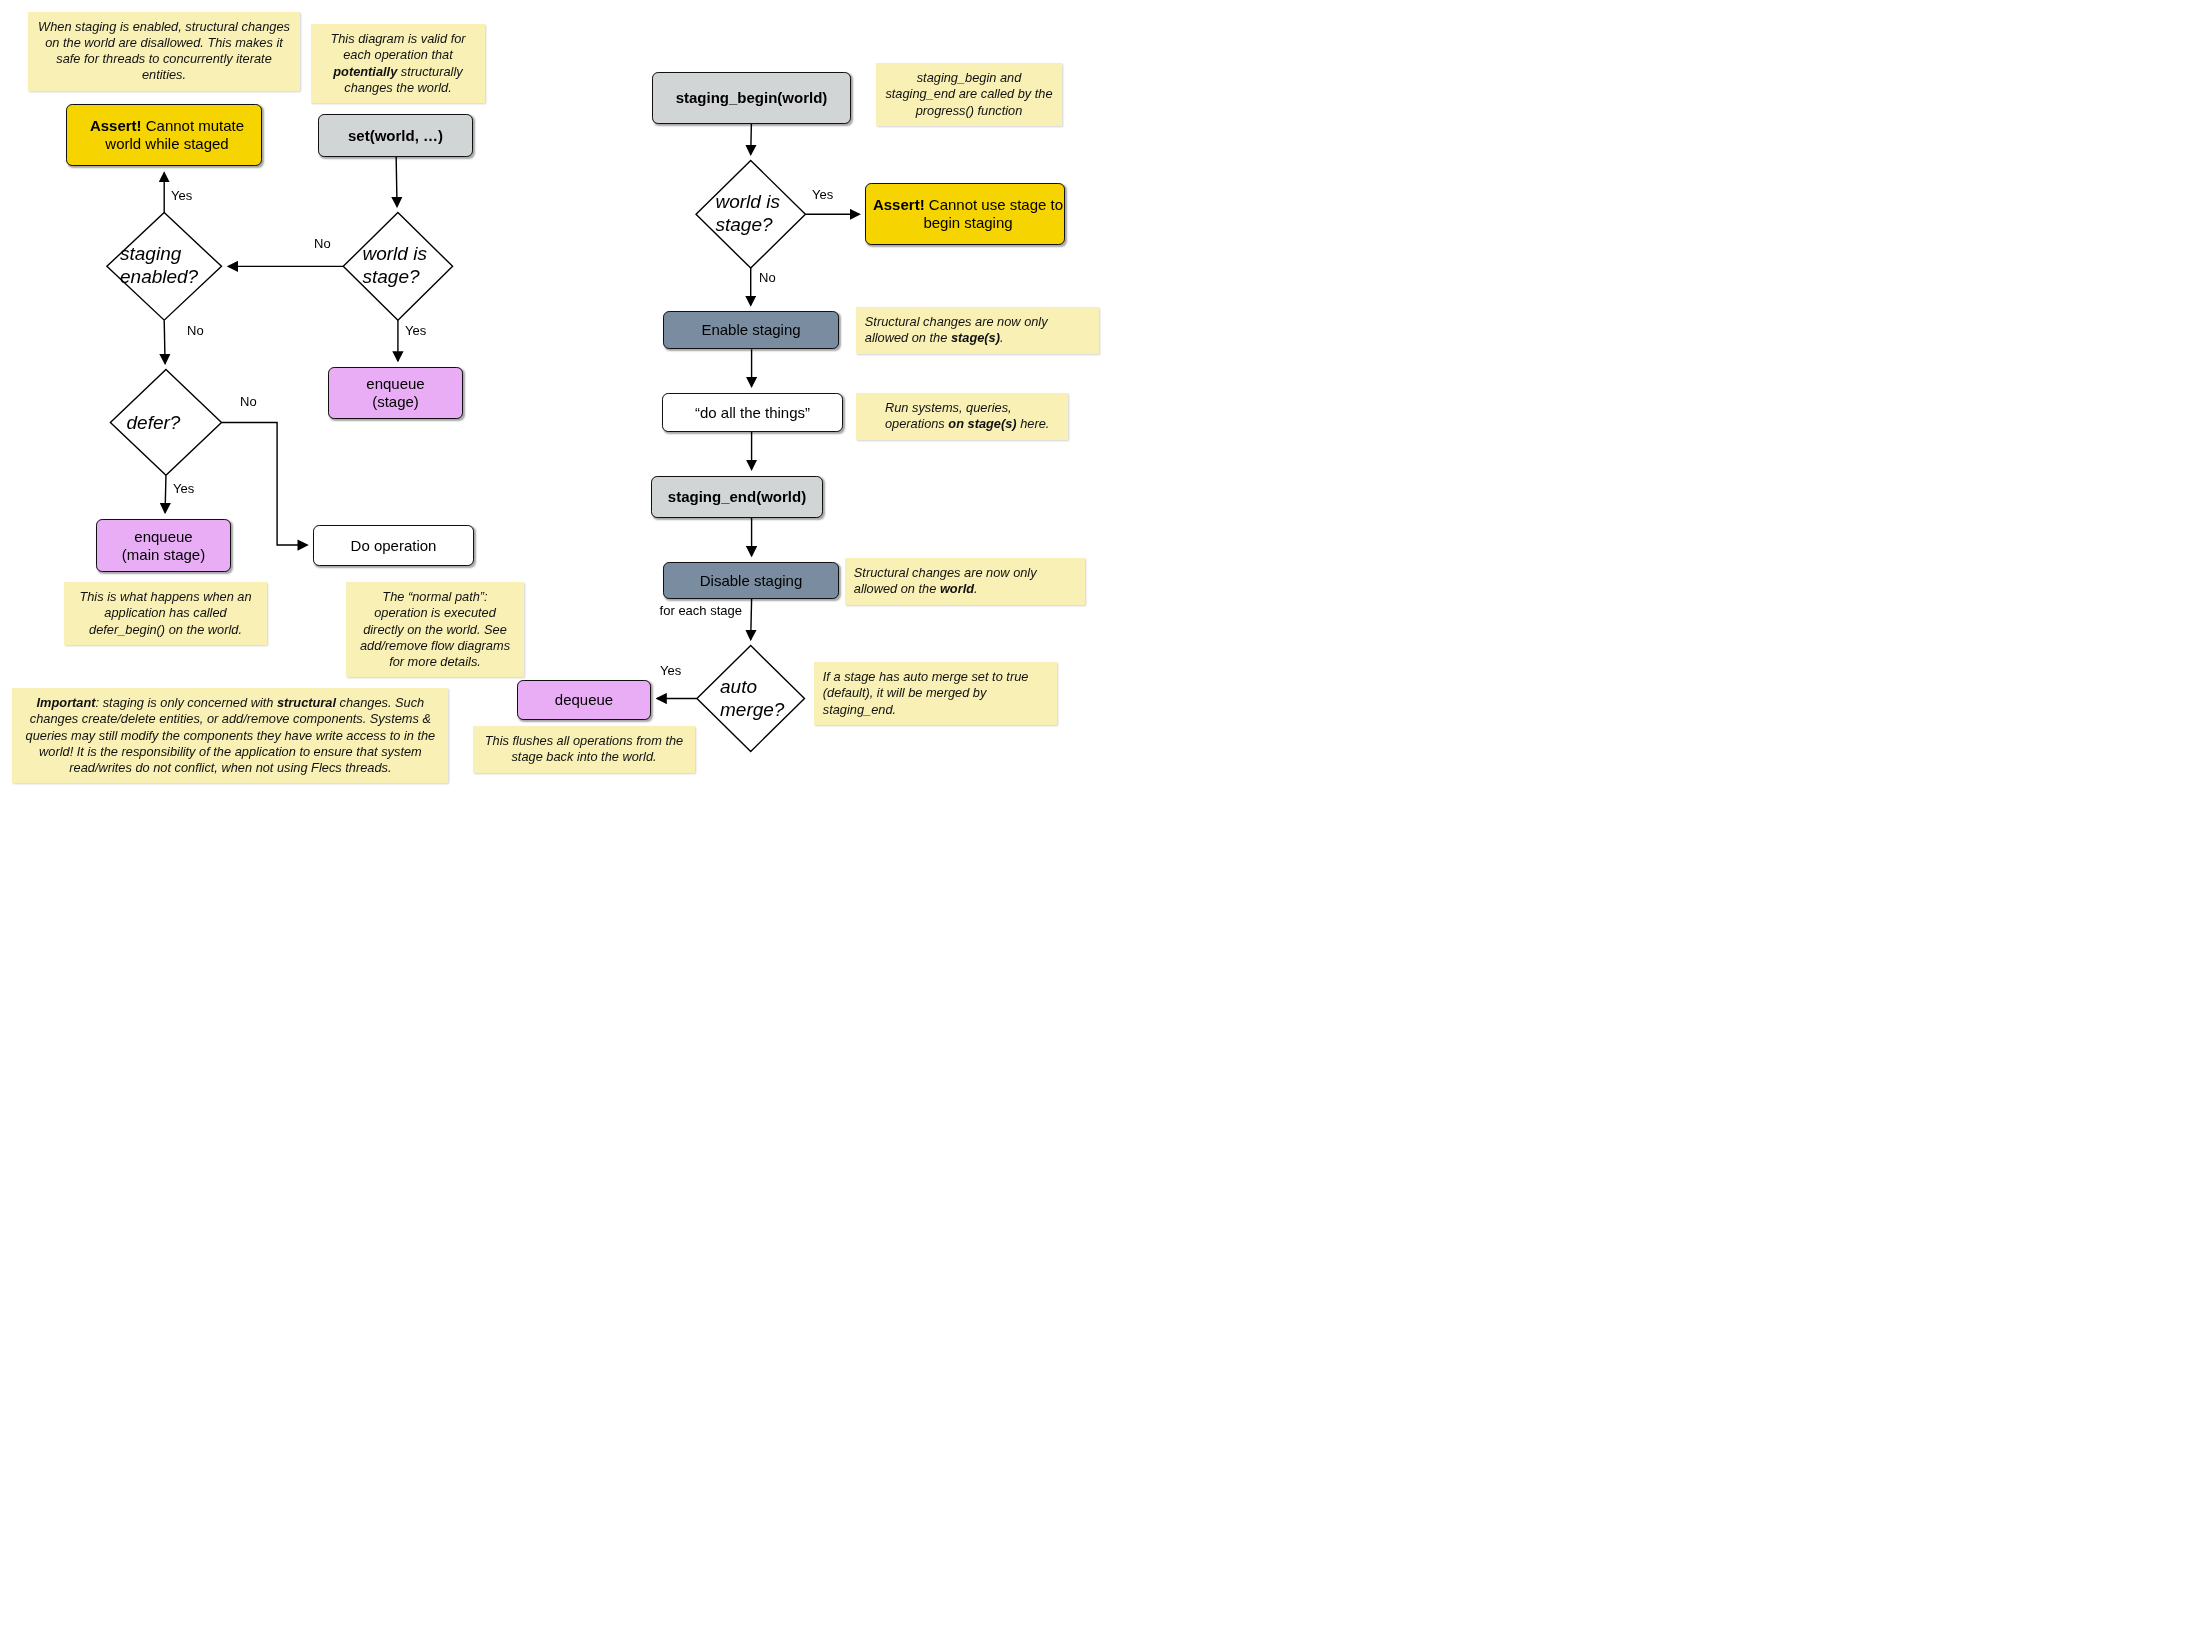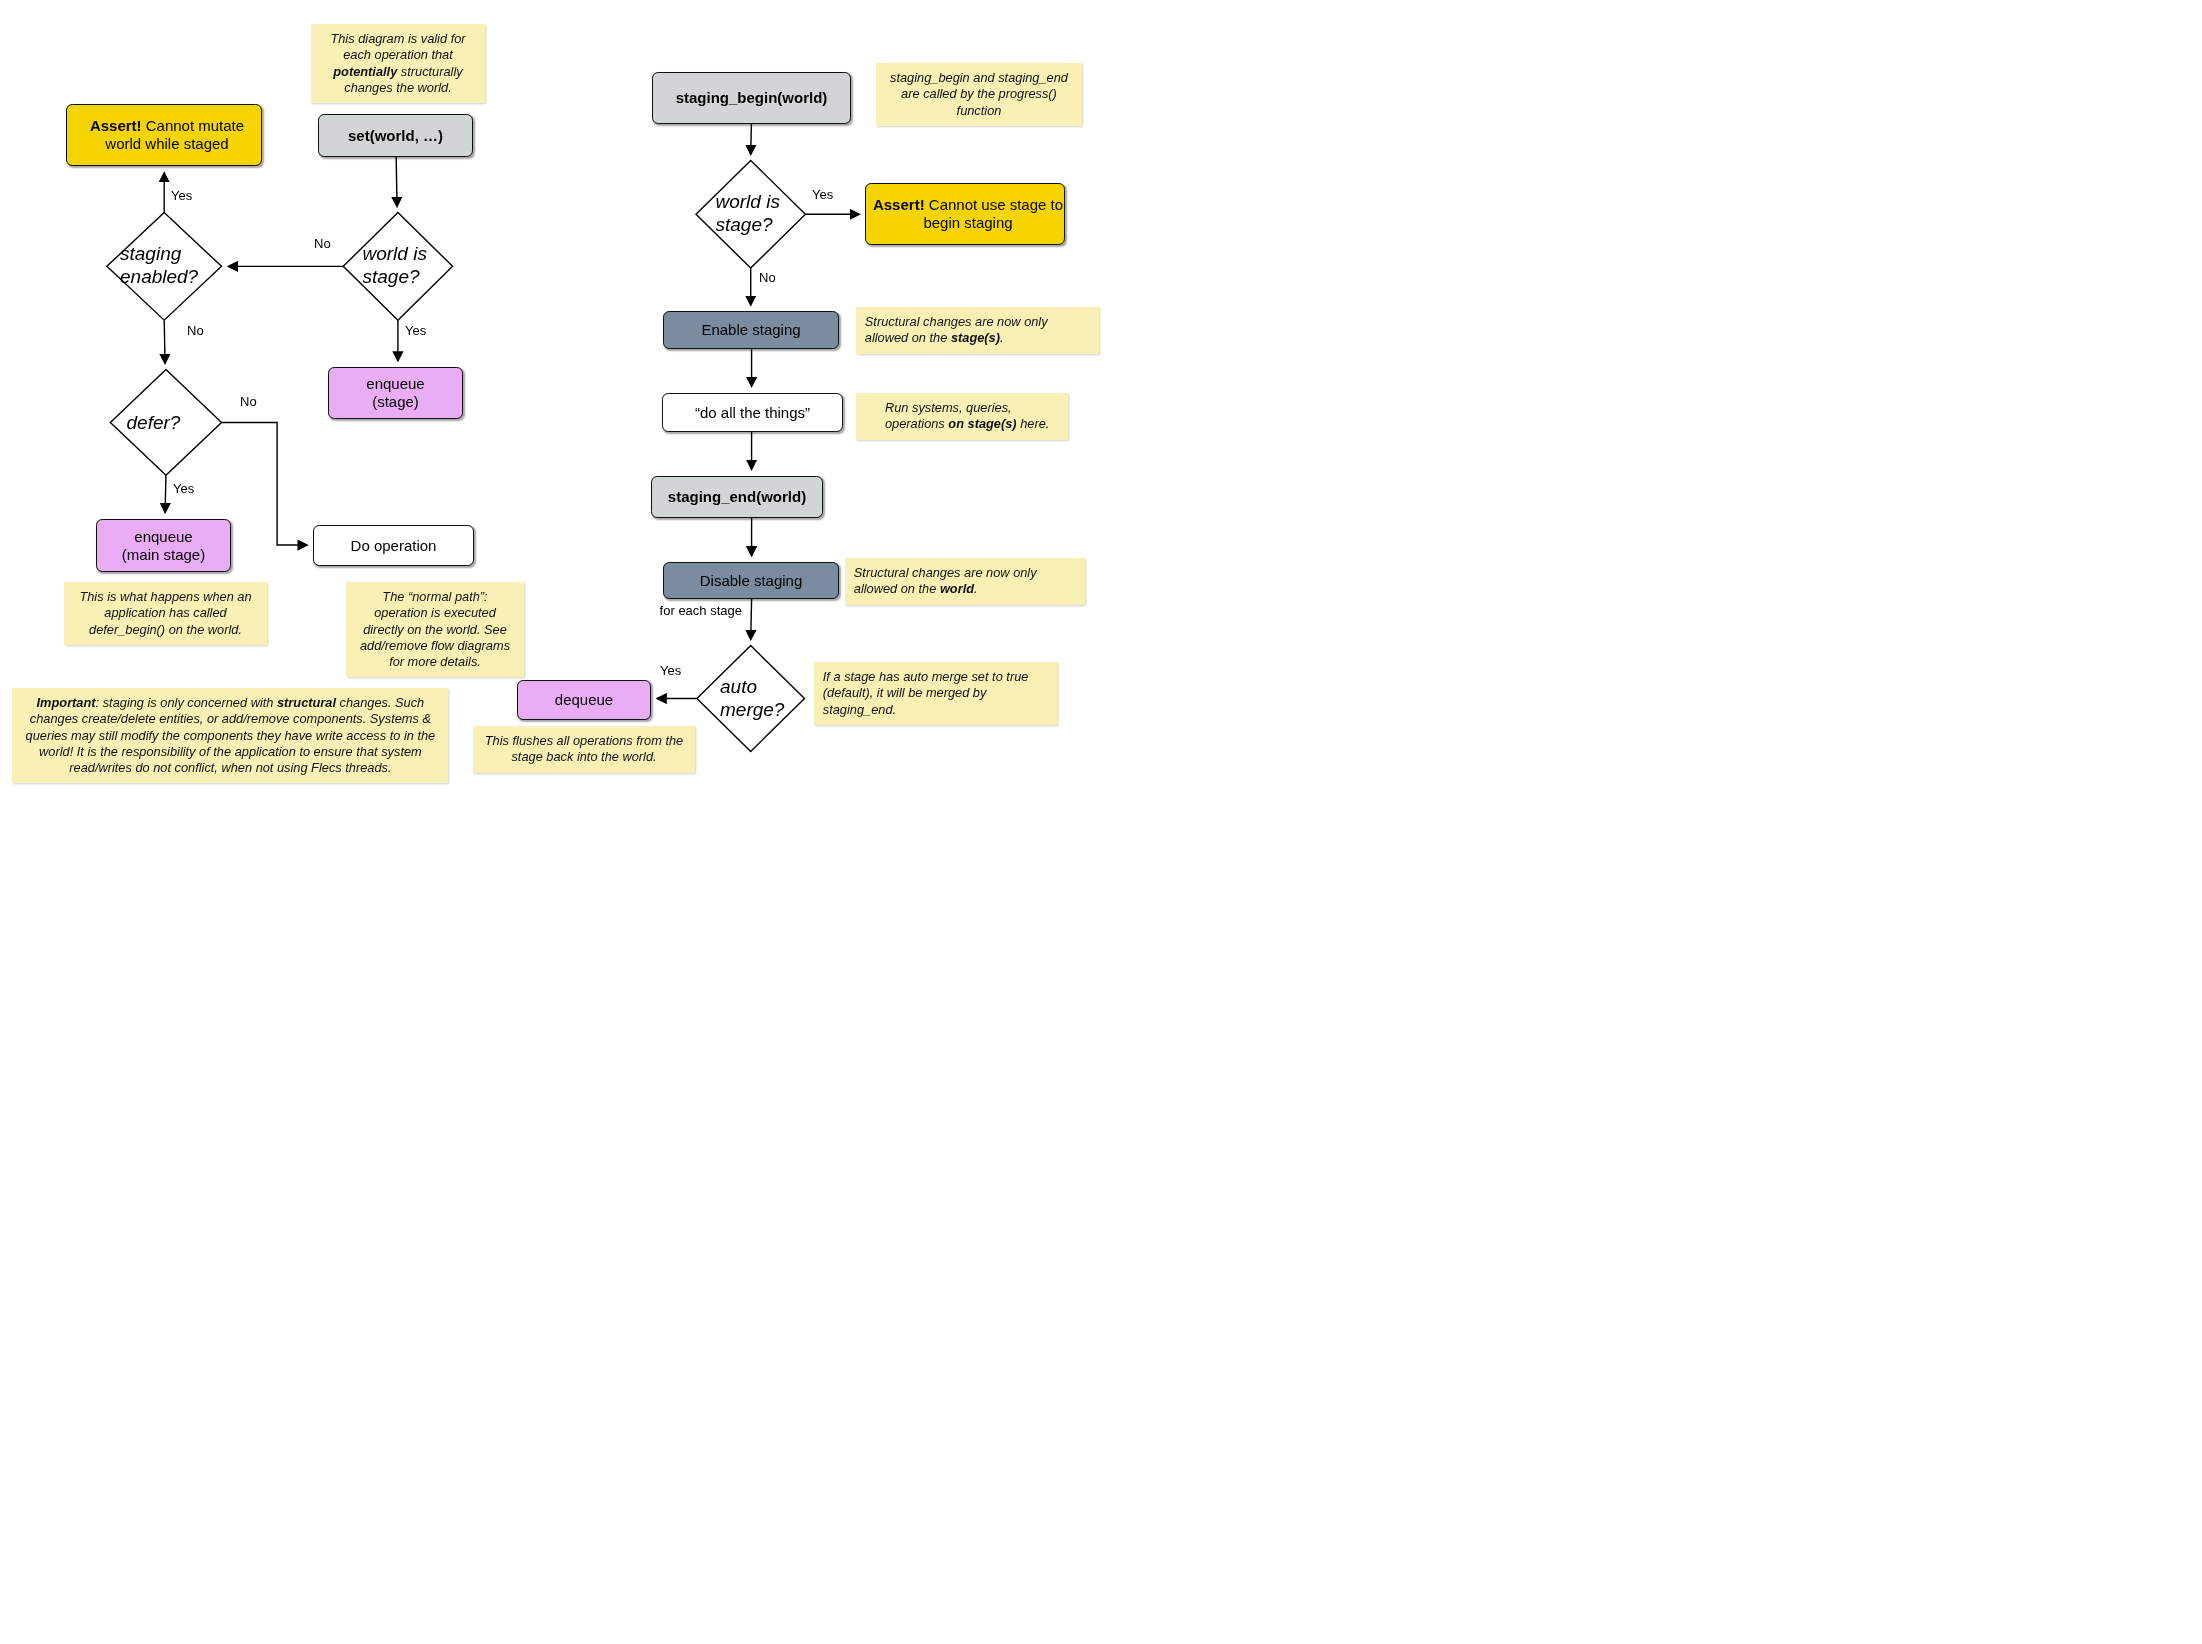--- a/index.html
+++ b/index.html
@@ -52,20 +52,21 @@
     </g>
     <g fill="#ffffff" stroke="#000" stroke-width="1.6">
       <polygon points="186,241 251,302 186,363 121,302"></polygon>
       <polygon points="451,241 513,302 451,363 389,302"></polygon>
       <polygon points="188,419 251,479 188,539 125,479"></polygon>
       <polygon points="851,182 913,243 851,304 789,243"></polygon>
       <polygon points="851,732 912,792 851,852 790,792"></polygon>
     </g>
   </svg>
 
+  <div class="note" style="left:28px;top:11.5px;width:272px;">When staging is enabled, structural changes on the world are disallowed. This makes it safe for threads to concurrently iterate entities.</div>
 
   <div class="note" style="left:311px;top:24px;width:174px;">
     <span>This diagram is valid for each operation that </span><b>potentially</b><span> structurally changes the world.</span>
   </div>
 
   <div class="box gold" style="left:66px;top:104px;width:196px;height:62px;">
     <div><b>Assert!</b><span> Cannot mutate world while staged</span></div>
   </div>
 
   <div class="box gray" style="left:318px;top:114px;width:155px;height:43px;">
@@ -91,21 +92,21 @@
   <div class="note" style="left:346px;top:582px;width:178px;">The “normal path”: operation is executed directly on the world. See add/remove flow diagrams for more details.</div>
 
   <div class="note" style="left:12.4px;top:688px;width:436px;">
     <b>Important</b><span>: staging is only concerned with </span><b>structural</b><span> changes. Such changes create/delete entities, or add/remove components. Systems &amp; queries may still modify the components they have write access to in the world! It is the responsibility of the application to ensure that system read/writes do not conflict, when not using Flecs threads.</span>
   </div>
 
   <div class="box gray" style="left:652px;top:72px;width:199px;height:52px;">
       <span>staging_begin(world)</span>
     </div>
 
-  <div class="note" style="left:876px;top:63px;width:206px;">staging_begin and staging_end are called by the progress() function</div>
+  <div class="note" style="left:876px;top:63px;width:186px;">staging_begin and staging_end are called by the progress() function</div>
 
   <div class="box gold" style="left:865px;top:183px;width:200px;height:62px;">
     <div><b>Assert!</b><span> Cannot use stage to begin staging</span></div>
   </div>
 
   <div class="box slate" style="left:663px;top:311px;width:176px;height:38px;">
       <span>Enable staging</span>
     </div>
 
   <div class="note leftalign" style="left:856px;top:307px;width:243px;">

